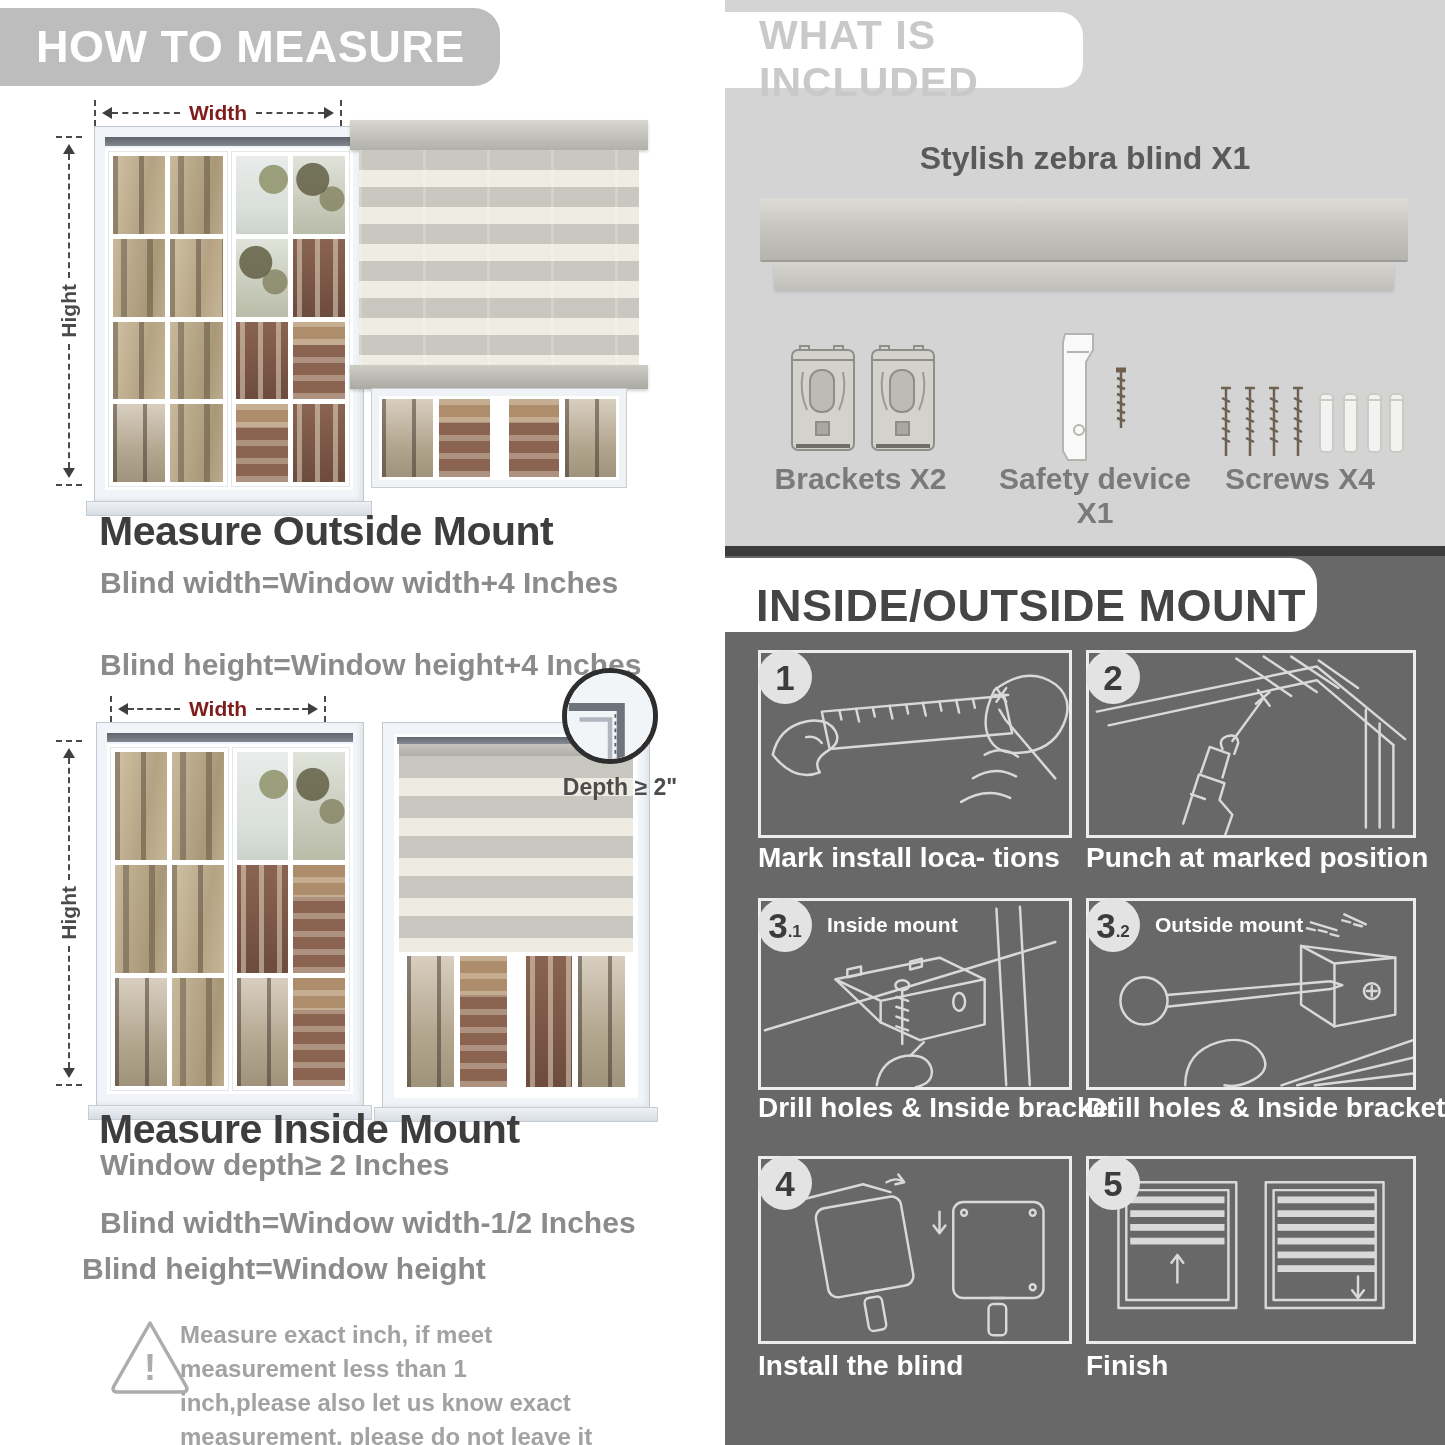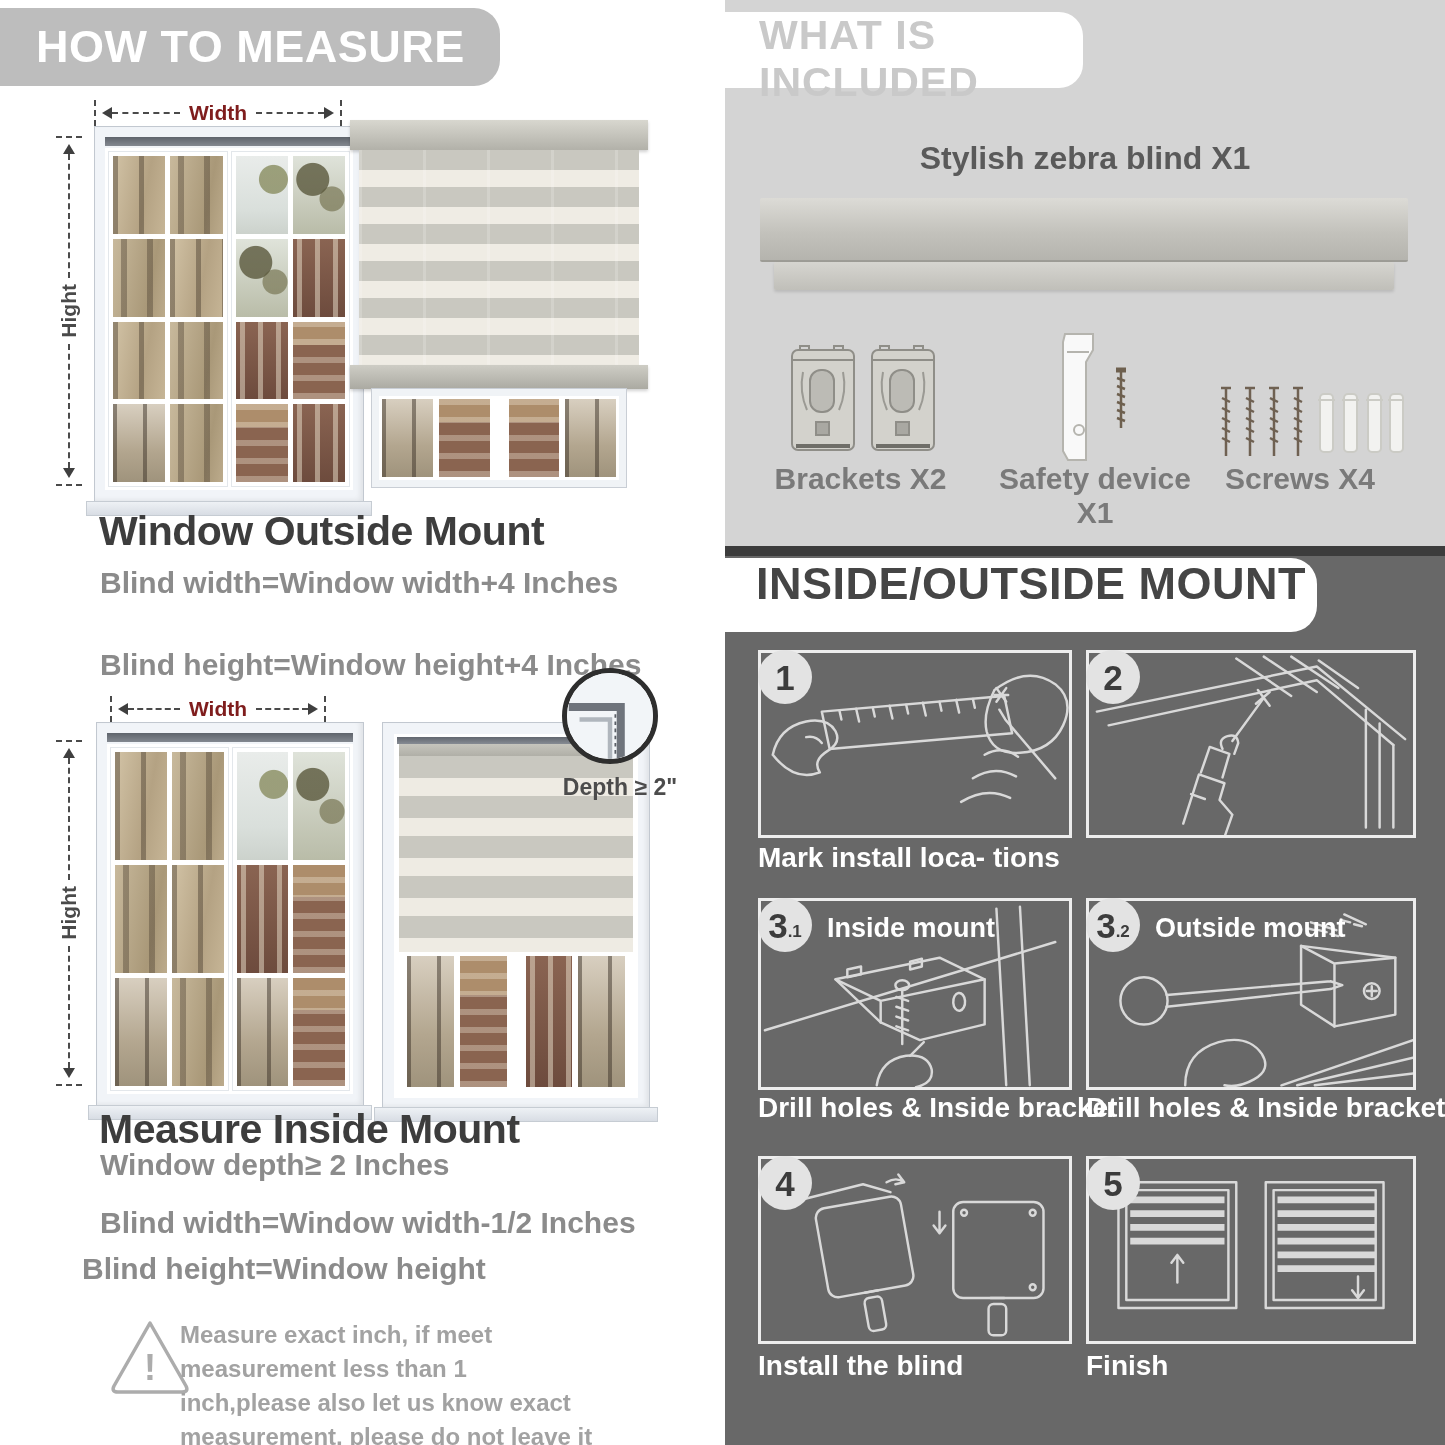--- a/index.html
+++ b/index.html
@@ -97,30 +97,30 @@
     background:linear-gradient(180deg,#dcdbd6 0%,#c3c2bc 55%,#b5b4ae 100%);
     border-bottom:2px solid #9d9c96;border-radius:2px;}
   .headrail-lip{position:absolute;left:774px;top:262px;width:620px;height:28px;
     background:linear-gradient(180deg,#d6d5d0,#c0bfb9);box-shadow:0 2px 3px rgba(0,0,0,.12);border-radius:2px;}
   .included-label{position:absolute;top:462px;font-size:30px;font-weight:800;color:#7a7a7a;text-align:center;}
 
   .divider{position:absolute;left:725px;top:546px;width:720px;height:10px;background:#3c3c3c;}
 
   .right-bottom{position:absolute;left:725px;top:556px;width:720px;height:889px;background:#686868;}
   .banner-mount{position:absolute;left:725px;top:558px;width:592px;height:74px;background:#fff;
-    border-radius:0 26px 26px 0;display:flex;align-items:flex-start;}
+    border-radius:0 26px 26px 0;display:flex;align-items:flex-end;}
   .banner-mount span{color:#454545;font-size:45px;font-weight:800;padding-left:31px;letter-spacing:.5px;}
 
   .panel{position:absolute;border:3px solid #ededed;box-sizing:border-box;}
   .panel svg{position:absolute;left:0;top:0;width:100%;height:100%;}
   .badge{position:absolute;left:-3px;top:-3px;width:54px;height:54px;border-radius:50%;background:#e3e3e3;
     display:flex;align-items:center;justify-content:center;z-index:2;}
   .badge .n{font-size:35px;font-weight:800;color:#3c3c3c;line-height:1;}
   .badge .sub{font-size:17px;font-weight:800;color:#3c3c3c;margin-top:14px;}
-  .ptitle{position:absolute;left:66px;top:12px;font-size:27px;font-weight:700;color:#fff;z-index:2;}
+  .ptitle{position:absolute;left:66px;top:12px;font-size:21px;font-weight:700;color:#fff;z-index:2;}
   .caption{position:absolute;font-size:28px;font-weight:700;color:#fff;white-space:nowrap;}
 
   .lineart{stroke:#d9d9d9;stroke-width:2.5;fill:none;stroke-linecap:round;stroke-linejoin:round;}
   .lineart-thick{stroke:#d9d9d9;stroke-width:7;fill:none;stroke-linecap:butt;}
 </style>
 </head>
 <body>
 
 <div id="canvas">
 
@@ -180,21 +180,21 @@
     <div class="b-rail"></div>
     <div class="under-window">
       <div class="pane sc-street"></div>
       <div class="pane sc-house"></div>
       <div class="mull"></div>
       <div class="pane sc-house"></div>
       <div class="pane sc-street"></div>
     </div>
   </div>
 
-  <h2 class="measure" style="left:99px;top:508px;">Window Outside Mount</h2>
+  <h2 class="measure" style="left:99px;top:508px;">Measure Outside Mount</h2>
   <p class="formula" style="left:100px;top:566px;">Blind width=Window width+4 Inches</p>
   <p class="formula" style="left:100px;top:612px;margin-top:36px;">Blind height=Window height+4 Inches</p>
 
   <div class="dim-h" style="left:110px;top:696px;width:216px;">
     <div class="tick"></div>
     <div class="arr-l"></div>
     <div class="dash"></div>
     <span class="lbl">Width</span>
     <div class="dash"></div>
     <div class="arr-r"></div>
@@ -388,20 +388,21 @@
         <path d="M150 4 l56 38 M178 2 l54 36 M206 2 l48 32 M234 6 l40 28"></path>
         <path d="M96 172 l16 -50 26 9 -5 17 13 15 -13 37"></path>
         <path d="M114 120 l9 -26 20 7 -7 24"></path>
         <path d="M136 96 q-5 -10 5 -13 q10 -3 11 7 l-4 11"></path>
         <path d="M146 88 L178 44"></path>
         <path d="M172 36 l12 16 M184 38 l-14 12"></path>
         <path d="M104 142 l14 5"></path>
       </g>
     </svg>
   </div>
+  <div class="caption" style="left:1086px;top:842px;">Punch at  marked position</div>
 
   <div class="panel" style="left:758px;top:898px;width:314px;height:192px;">
     <div class="badge">
       <span class="n">3</span>
         <span class="sub">.1</span>
     </div>
     <div class="ptitle">Inside mount</div>
     <svg viewBox="0 0 314 186">
       <g class="lineart">
         <path d="M4 130 L300 40"></path>

